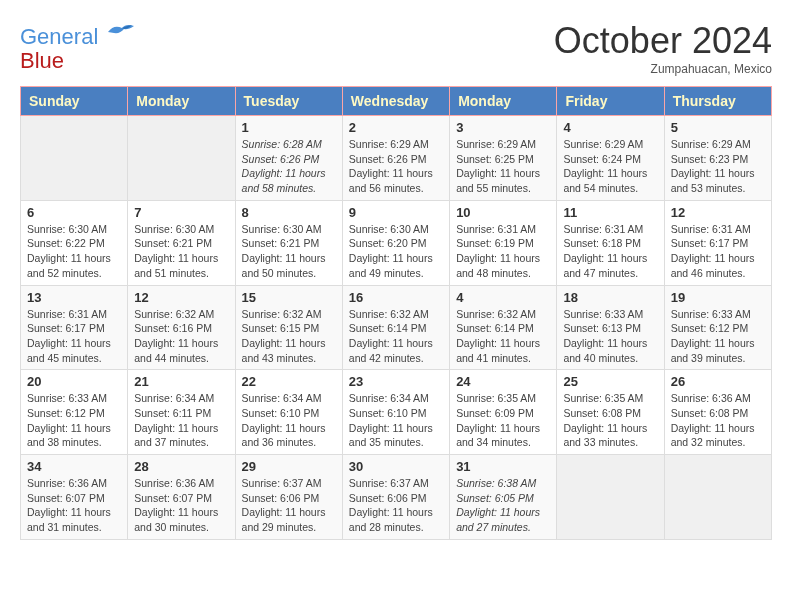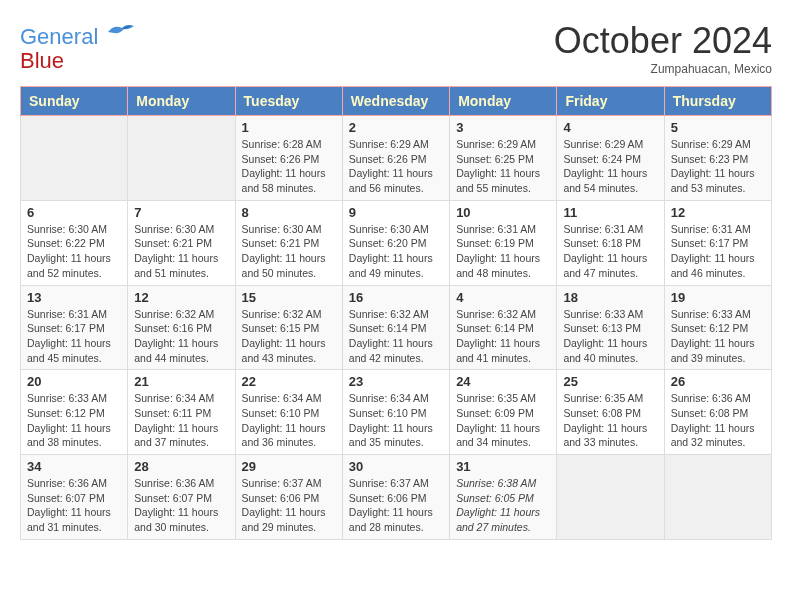--- a/index.html
+++ b/index.html
@@ -126,21 +126,21 @@
         <th>Friday</th>
         <th>Thursday</th>
       </tr>
   </thead>
   <tbody id="calendar-body">
   <tr>
         <td class="empty-cell"></td>
         <td class="empty-cell"></td>
         <td>
           <span class="day-number">1</span>
-          <div class="day-info" style="white-space: pre-line;">Sunrise: 6:28 AM
+          <div class="day-info" style="white-space: pre-line; font-style: italic;">Sunrise: 6:28 AM
 Sunset: 6:26 PM
 Daylight: 11 hours
 and 58 minutes.</div>
         </td>
         <td>
           <span class="day-number">2</span>
           <div class="day-info" style="white-space: pre-line;">Sunrise: 6:29 AM
 Sunset: 6:26 PM
 Daylight: 11 hours
 and 56 minutes.</div>

